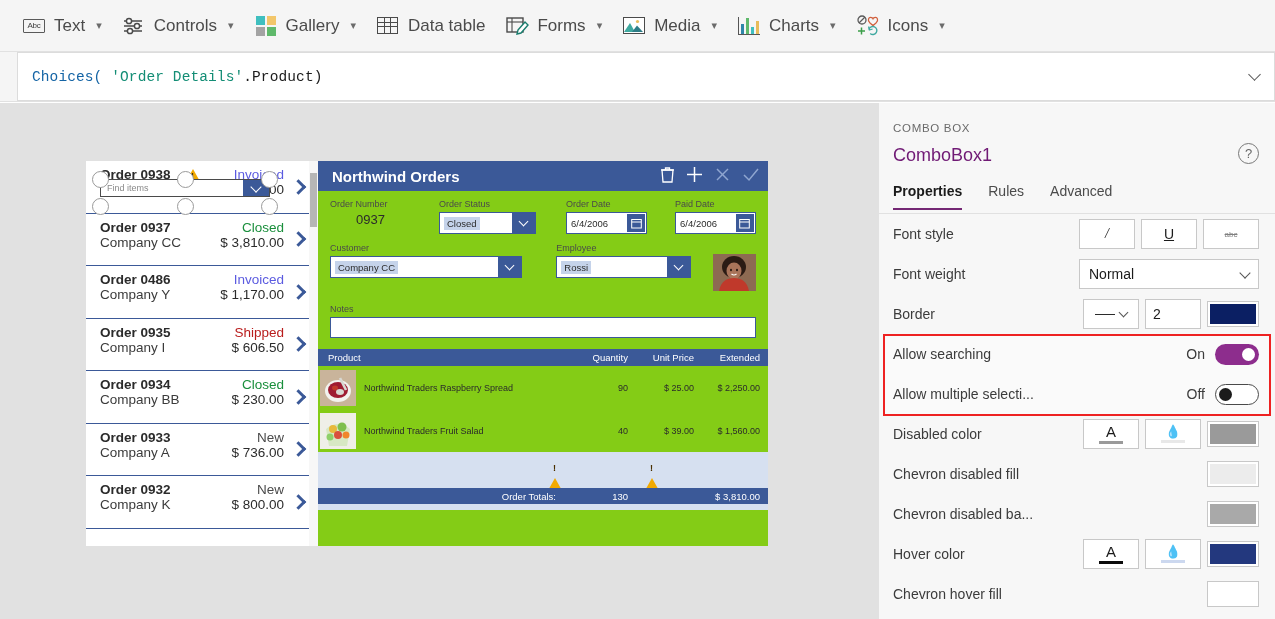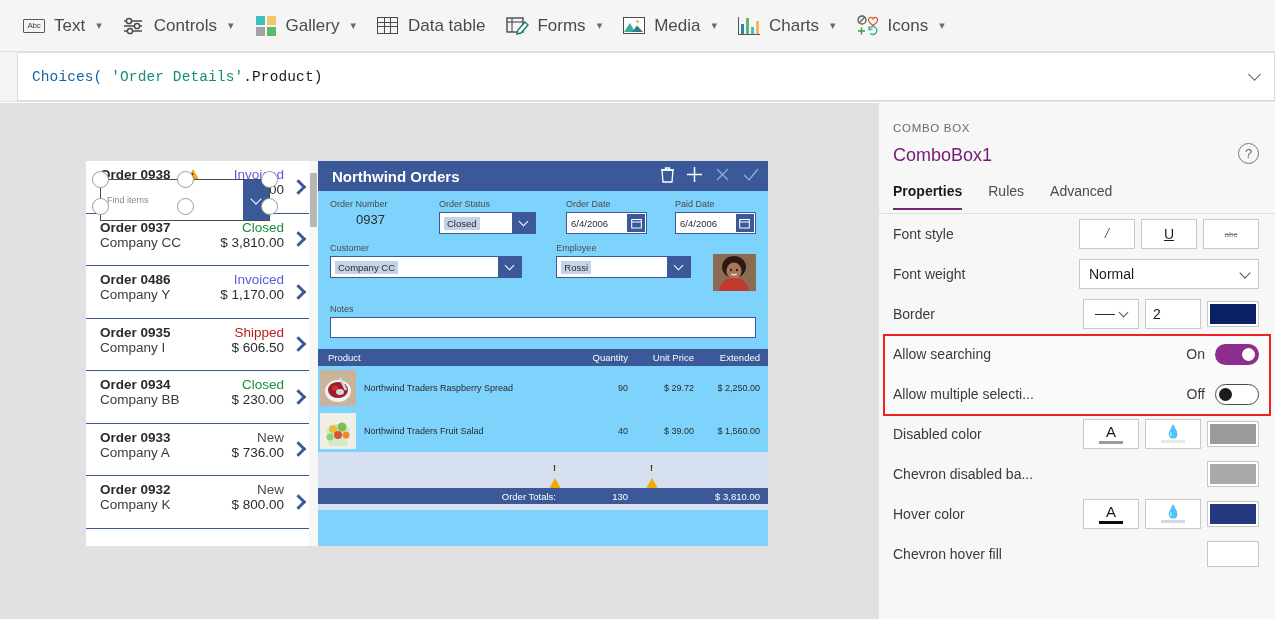--- a/index.html
+++ b/index.html
@@ -87,21 +87,21 @@
   .g-company { font-size: 13.5px; color: #3b3b3b; }
   .g-amount { font-size: 13.5px; color: #2b2b2b; }
   .g-chevron {
     position: absolute; right: 14px; top: 50%; transform: translateY(-50%) rotate(-45deg);
     width: 11px; height: 11px; border-right: 3px solid #3b5998; border-bottom: 3px solid #3b5998;
   }
   .g-scroll { position: absolute; right: 0; top: 0; width: 9px; height: 385px; background: #f7f7f7; }
   .g-thumb { position: absolute; right: 1px; top: 12px; width: 7px; height: 54px; background: #b6b6b6; }
 
   
-  .detail { position: absolute; left: 232px; top: 0; width: 450px; height: 385px; background: #7dd3fc; }
+  .detail { position: absolute; left: 232px; top: 0; width: 450px; height: 385px; background: #84cc16; }
   .d-header {
     height: 30px; background: #3b5998; display: flex; align-items: center;
     padding: 0 8px 0 14px; justify-content: space-between;
   }
   .d-title { color: #fff; font-size: 15px; font-weight: bold; }
   .d-actions { display: flex; align-items: center; gap: 11px; }
   .d-body { position: relative; padding: 8px 12px 0 12px; }
   .f-label { font-size: 9px; color: #4a4a4a; margin-bottom: 3px; }
   .f-static { font-size: 13px; color: #2b2b2b; margin-left: 26px; }
   .f-input {
@@ -137,21 +137,21 @@
   .tri {
     width: 0; height: 0; border-left: 9px solid transparent; border-right: 9px solid transparent;
     border-bottom: 16px solid #f2a900; position: relative;
   }
   .tri::after {
     content: "!"; position: absolute; left: -2px; top: 2px; font-size: 9px; color: #4a3000;
     font-weight: bold; font-family: "Liberation Sans", sans-serif;
   }
 
   
-  .cb-select { position: absolute; left: 14px; top: 18px; width: 170px; height: 42px; }
+  .cb-select { position: absolute; left: 14px; top: 18px; width: 170px; height: 18px; }
   .cb-box {
     position: absolute; inset: 0; border: 1px solid #4a4a4a; background: #fff;
     display: flex; align-items: center; padding-left: 6px;
   }
   .cb-ph { font-size: 9px; color: #8a8a8a; }
   .cb-drop { position: absolute; right: 0; top: 0; bottom: 0; width: 26px; background: #3b5998;
              display: flex; align-items: center; justify-content: center; }
   .cb-drop .chev { border-color: #fff; width: 8px; height: 8px; }
   .handle {
     position: absolute; width: 17px; height: 17px; border-radius: 50%;
@@ -561,21 +561,21 @@
                   <ellipse cx="18" cy="21" rx="13" ry="11" fill="#f2f2ef"></ellipse>
                   <ellipse cx="18" cy="20" rx="10" ry="8" fill="#9e1b32"></ellipse>
                   <ellipse cx="15" cy="18" rx="3" ry="2.4" fill="#c0392b"></ellipse>
                   <path d="M20 8 L26 20" stroke="#d8d8d2" stroke-width="2.6"></path>
                   <ellipse cx="20" cy="22" rx="4" ry="3" fill="#d8d8d2"></ellipse>
                 </svg>
               </span>
               <span>Northwind Traders Raspberry Spread</span>
             </span>
             <span class="c-qty">90</span>
-            <span class="c-unit">$ 29.72</span>
+            <span class="c-unit">$ 25.00</span>
             <span class="c-ext">$ 2,250.00</span>
           </div>
 
           <div class="p-row">
             <span class="c-prod">
               <span class="p-thumb">
                 <svg width="36" height="36" viewBox="0 0 36 36">
                   <rect width="36" height="36" fill="#efefe8"></rect>
                   <path d="M6 16 Q18 6 30 16 L27 33 H9 Z" fill="#d7e8c4"></path>
                   <circle cx="13" cy="16" r="4" fill="#e8b93c"></circle>
@@ -710,20 +710,28 @@
           <span class="btn-sq" style="flex-direction:column">
             <span class="bucket">💧</span>
             <span class="ab-underline" style="background:#e8e8e8"></span>
           </span>
           <span class="swatch">
               <i style="background:#9a9a9a"></i>
             </span>
         </span>
       </div>
 
+      <div class="prop-row">
+        <span class="prop-label">Chevron disabled fill</span>
+        <span class="prop-ctl">
+          <span class="swatch">
+              <i style="background:#ececec"></i>
+            </span>
+        </span>
+      </div>
 
       <div class="prop-row">
         <span class="prop-label">Chevron disabled ba...</span>
         <span class="prop-ctl">
           <span class="swatch">
               <i style="background:#a9a9a9"></i>
             </span>
         </span>
       </div>
 

